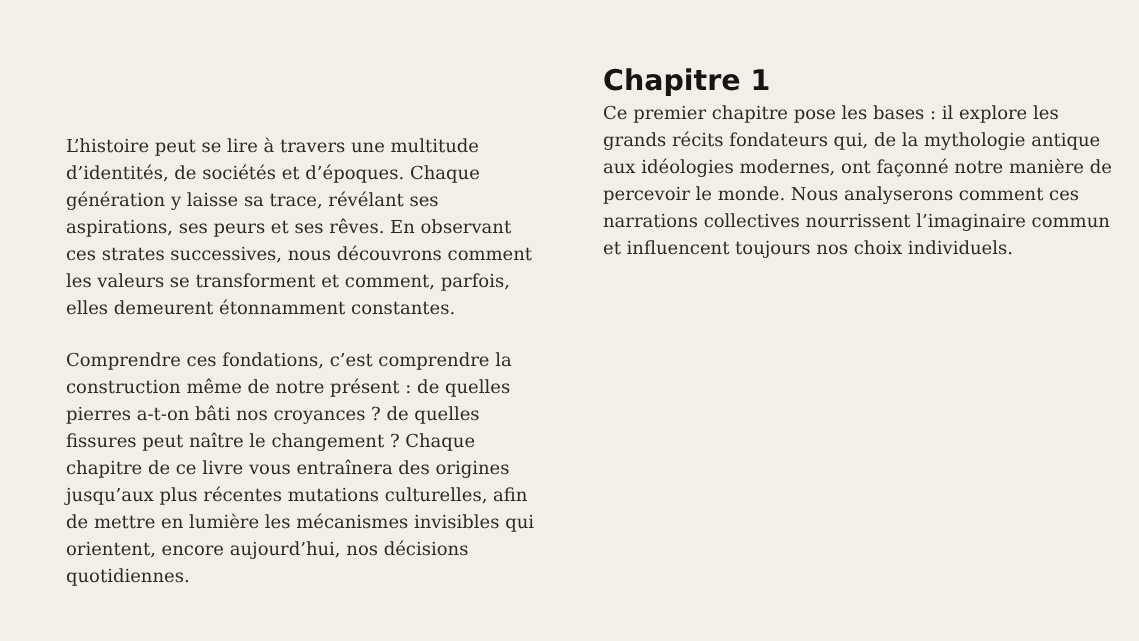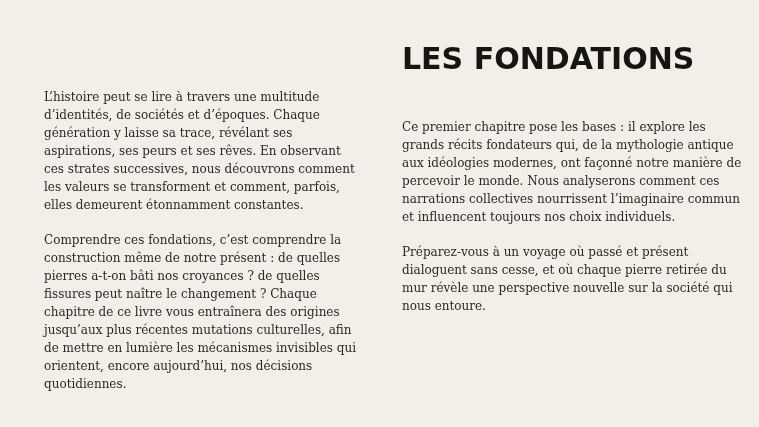--- a/index.html
+++ b/index.html
@@ -60,18 +60,17 @@
 <body>
 
 <div class="slide">
 
   <div class="col col-left">
     <p class="body-para">L’histoire peut se lire à travers une multitude d’identités, de sociétés et d’époques. Chaque génération y laisse sa trace, révélant ses aspirations, ses peurs et ses rêves. En observant ces strates successives, nous découvrons comment les valeurs se transforment et comment, parfois, elles demeurent étonnamment constantes.</p>
     <p class="body-para">Comprendre ces fondations, c’est comprendre la construction même de notre présent : de quelles pierres a-t-on bâti nos croyances ? de quelles fissures peut naître le changement ? Chaque chapitre de ce livre vous entraînera des origines jusqu’aux plus récentes mutations culturelles, afin de mettre en lumière les mécanismes invisibles qui orientent, encore aujourd’hui, nos décisions quotidiennes.</p>
   </div>
 
   <div class="col col-right">
-    <h1 class="chapter-title">LES FONDATIONS</h1>
+    <div class="kicker">Chapitre 1</div>
     <p class="body-para">Ce premier chapitre pose les bases : il explore les grands récits fondateurs qui, de la mythologie antique aux idéologies modernes, ont façonné notre manière de percevoir le monde. Nous analyserons comment ces narrations collectives nourrissent l’imaginaire commun et influencent toujours nos choix individuels.</p>
-    <p class="body-para">Préparez-vous à un voyage où passé et présent dialoguent sans cesse, et où chaque pierre retirée du mur révèle une perspective nouvelle sur la société qui nous entoure.</p>
   </div>
 
 </div>
 
 </body></html>

